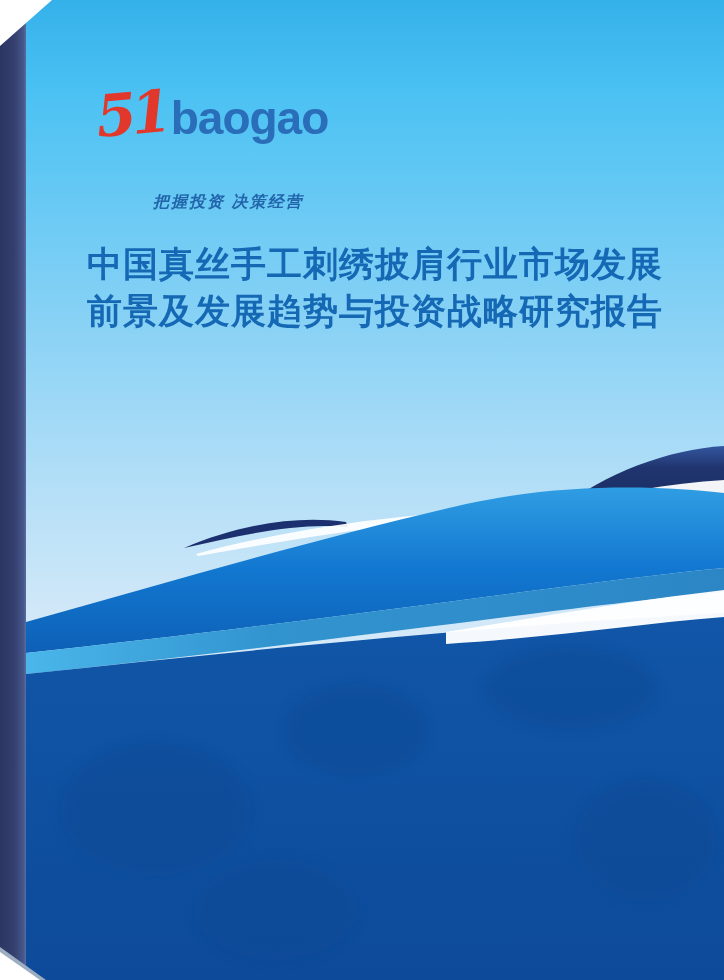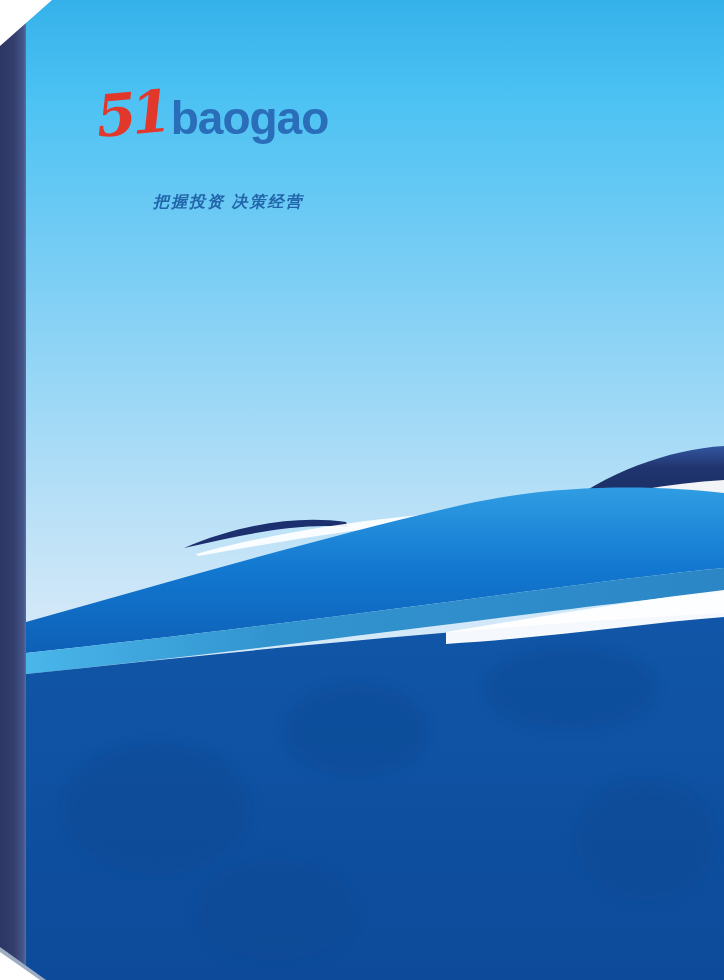--- a/index.html
+++ b/index.html
@@ -125,20 +125,24 @@
     </svg>
 
     <div class="logo">
       <div class="logo-row">
         <span class="logo-51" style="color: rgb(226, 56, 44);">51</span>
         <span class="logo-name" style="color: rgb(42, 109, 184);">baogao</span>
       </div>
       <div class="logo-tagline" style="color: rgb(33, 100, 169); margin-top: 44px;">把握投资 决策经营</div>
     </div>
 
+    <div class="title" style="color: rgb(20, 104, 180);">
+      <div>中国真丝手工刺绣披肩行业市场发展</div>
+      <div>前景及发展趋势与投资战略研究报告</div>
+    </div>
 
   </div>
 
   <div class="spine"></div>
   <div class="corner-top"></div>
   <div class="corner-bottom-shadow"></div>
   <div class="corner-bottom"></div>
 
 </div>
 

